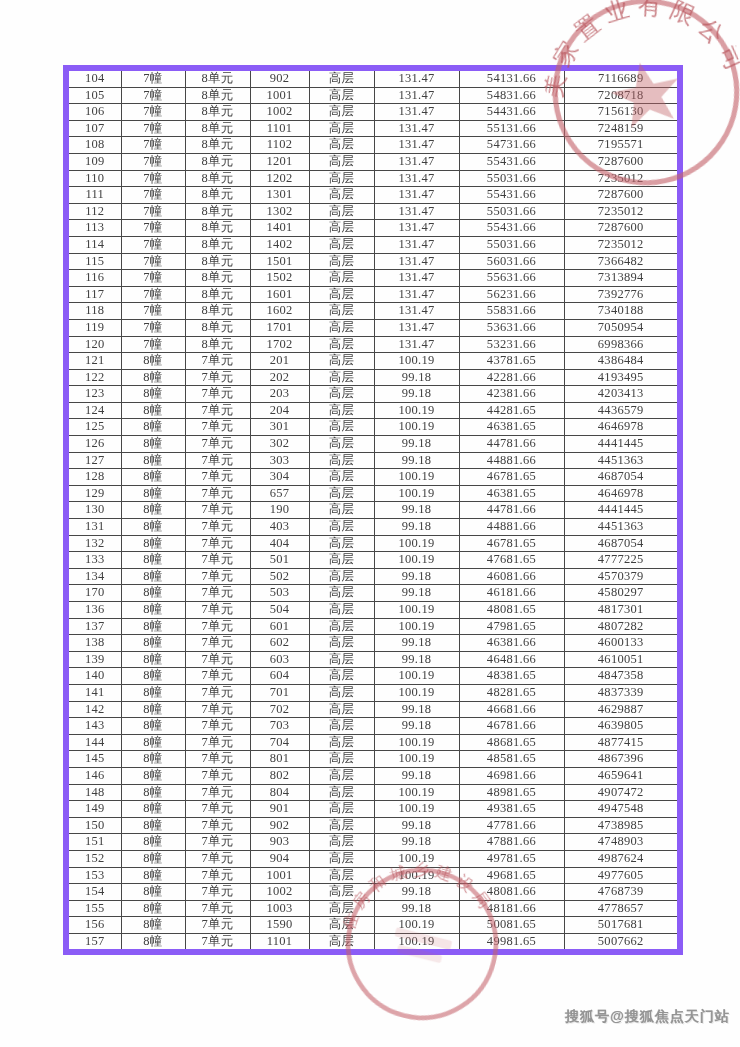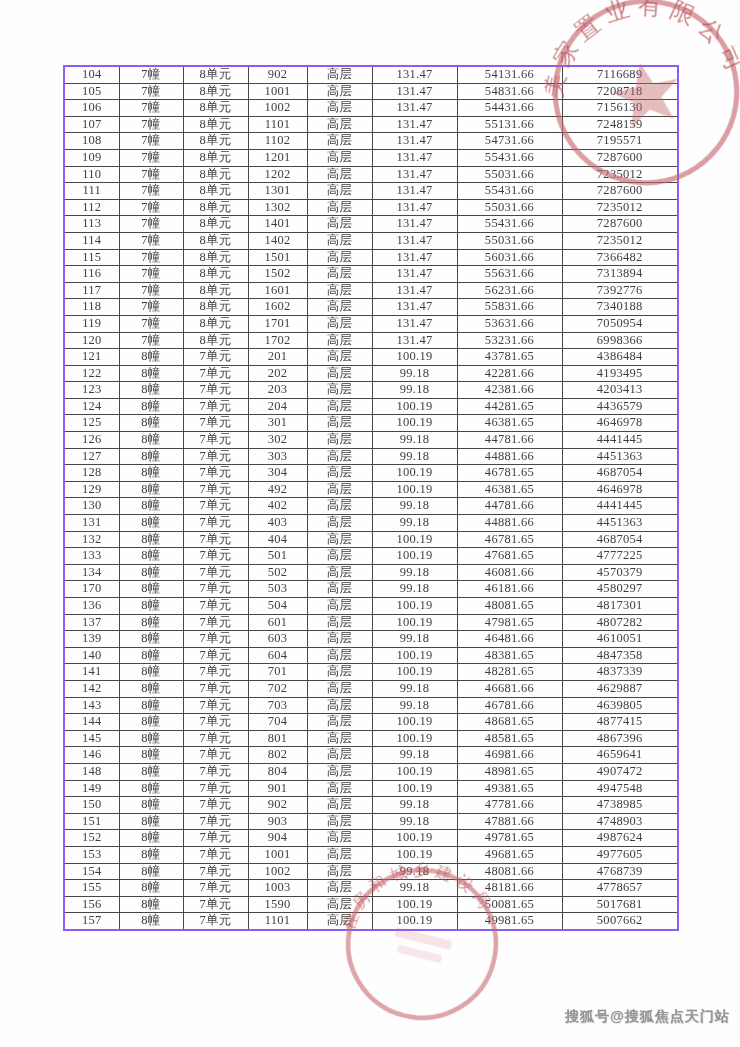--- a/index.html
+++ b/index.html
@@ -6,21 +6,21 @@
   html,body { background:#ffffff; }
   body {
     width:740px; height:1047px; position:relative; overflow:hidden;
     font-family:"Liberation Serif","DejaVu Serif",serif;
   }
   .page { position:absolute; inset:0; background:#fefefe; }
 
   table.price-table {
     position:absolute; left:63px; top:65px; width:614px;
     border-collapse:collapse; table-layout:fixed;
-    border:2px solid #8b5cf6;
+    border:6px solid #8b5cf6;
   }
   table.price-table td {
     border:1px solid #474747;
     height:15.85px; line-height:15.6px;
     font-size:12.5px; color:#3f3f3f;
     text-align:center; vertical-align:middle;
     white-space:nowrap; overflow:hidden;
     letter-spacing:0.3px;
   }
   col.c1{width:55px;} col.c2{width:64px;} col.c3{width:65px;} col.c4{width:59px;}
@@ -302,31 +302,31 @@
           <td>304</td>
           <td>高层</td>
           <td>100.19</td>
           <td>46781.65</td>
           <td>4687054</td>
         </tr>
         <tr>
           <td>129</td>
           <td>8幢</td>
           <td>7单元</td>
-          <td>492</td>
+          <td>657</td>
           <td>高层</td>
           <td>100.19</td>
           <td>46381.65</td>
           <td>4646978</td>
         </tr>
         <tr>
           <td>130</td>
           <td>8幢</td>
           <td>7单元</td>
-          <td>402</td>
+          <td>190</td>
           <td>高层</td>
           <td>99.18</td>
           <td>44781.66</td>
           <td>4441445</td>
         </tr>
         <tr>
           <td>131</td>
           <td>8幢</td>
           <td>7单元</td>
           <td>403</td>
@@ -387,20 +387,30 @@
         </tr>
         <tr>
           <td>137</td>
           <td>8幢</td>
           <td>7单元</td>
           <td>601</td>
           <td>高层</td>
           <td>100.19</td>
           <td>47981.65</td>
           <td>4807282</td>
+        </tr>
+        <tr>
+          <td>138</td>
+          <td>8幢</td>
+          <td>7单元</td>
+          <td>602</td>
+          <td>高层</td>
+          <td>99.18</td>
+          <td>46381.66</td>
+          <td>4600133</td>
         </tr>
         <tr>
           <td>139</td>
           <td>8幢</td>
           <td>7单元</td>
           <td>603</td>
           <td>高层</td>
           <td>99.18</td>
           <td>46481.66</td>
           <td>4610051</td>

